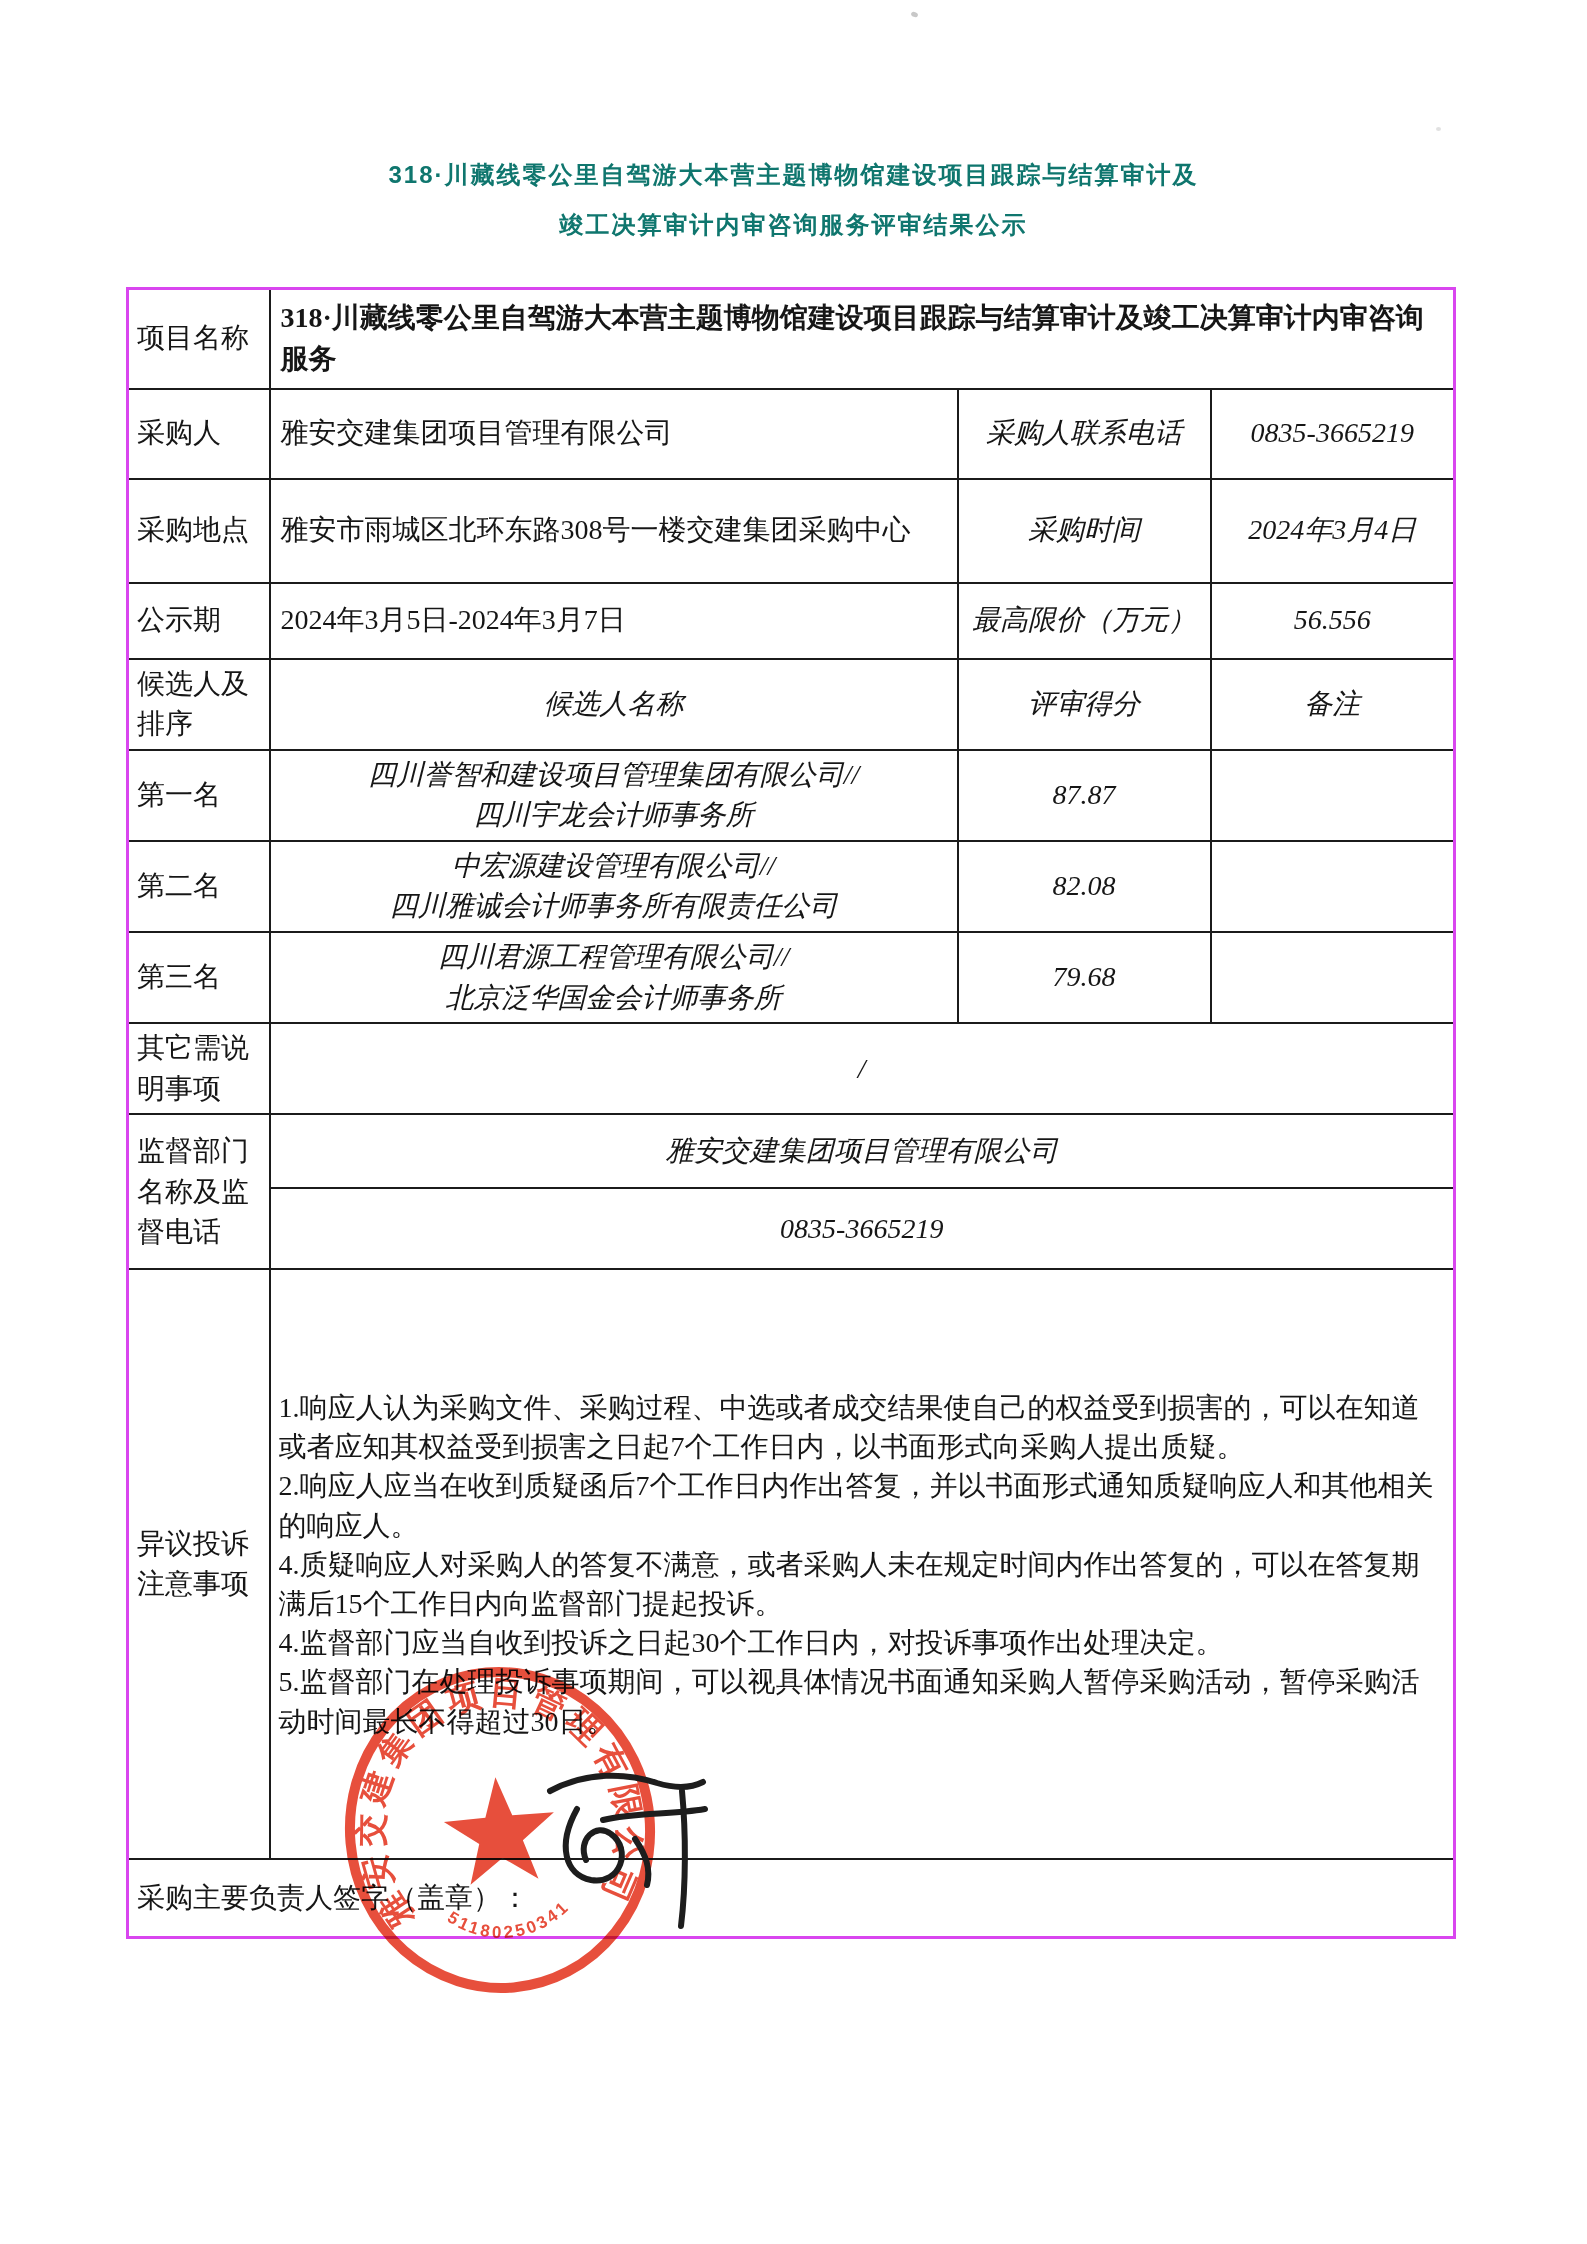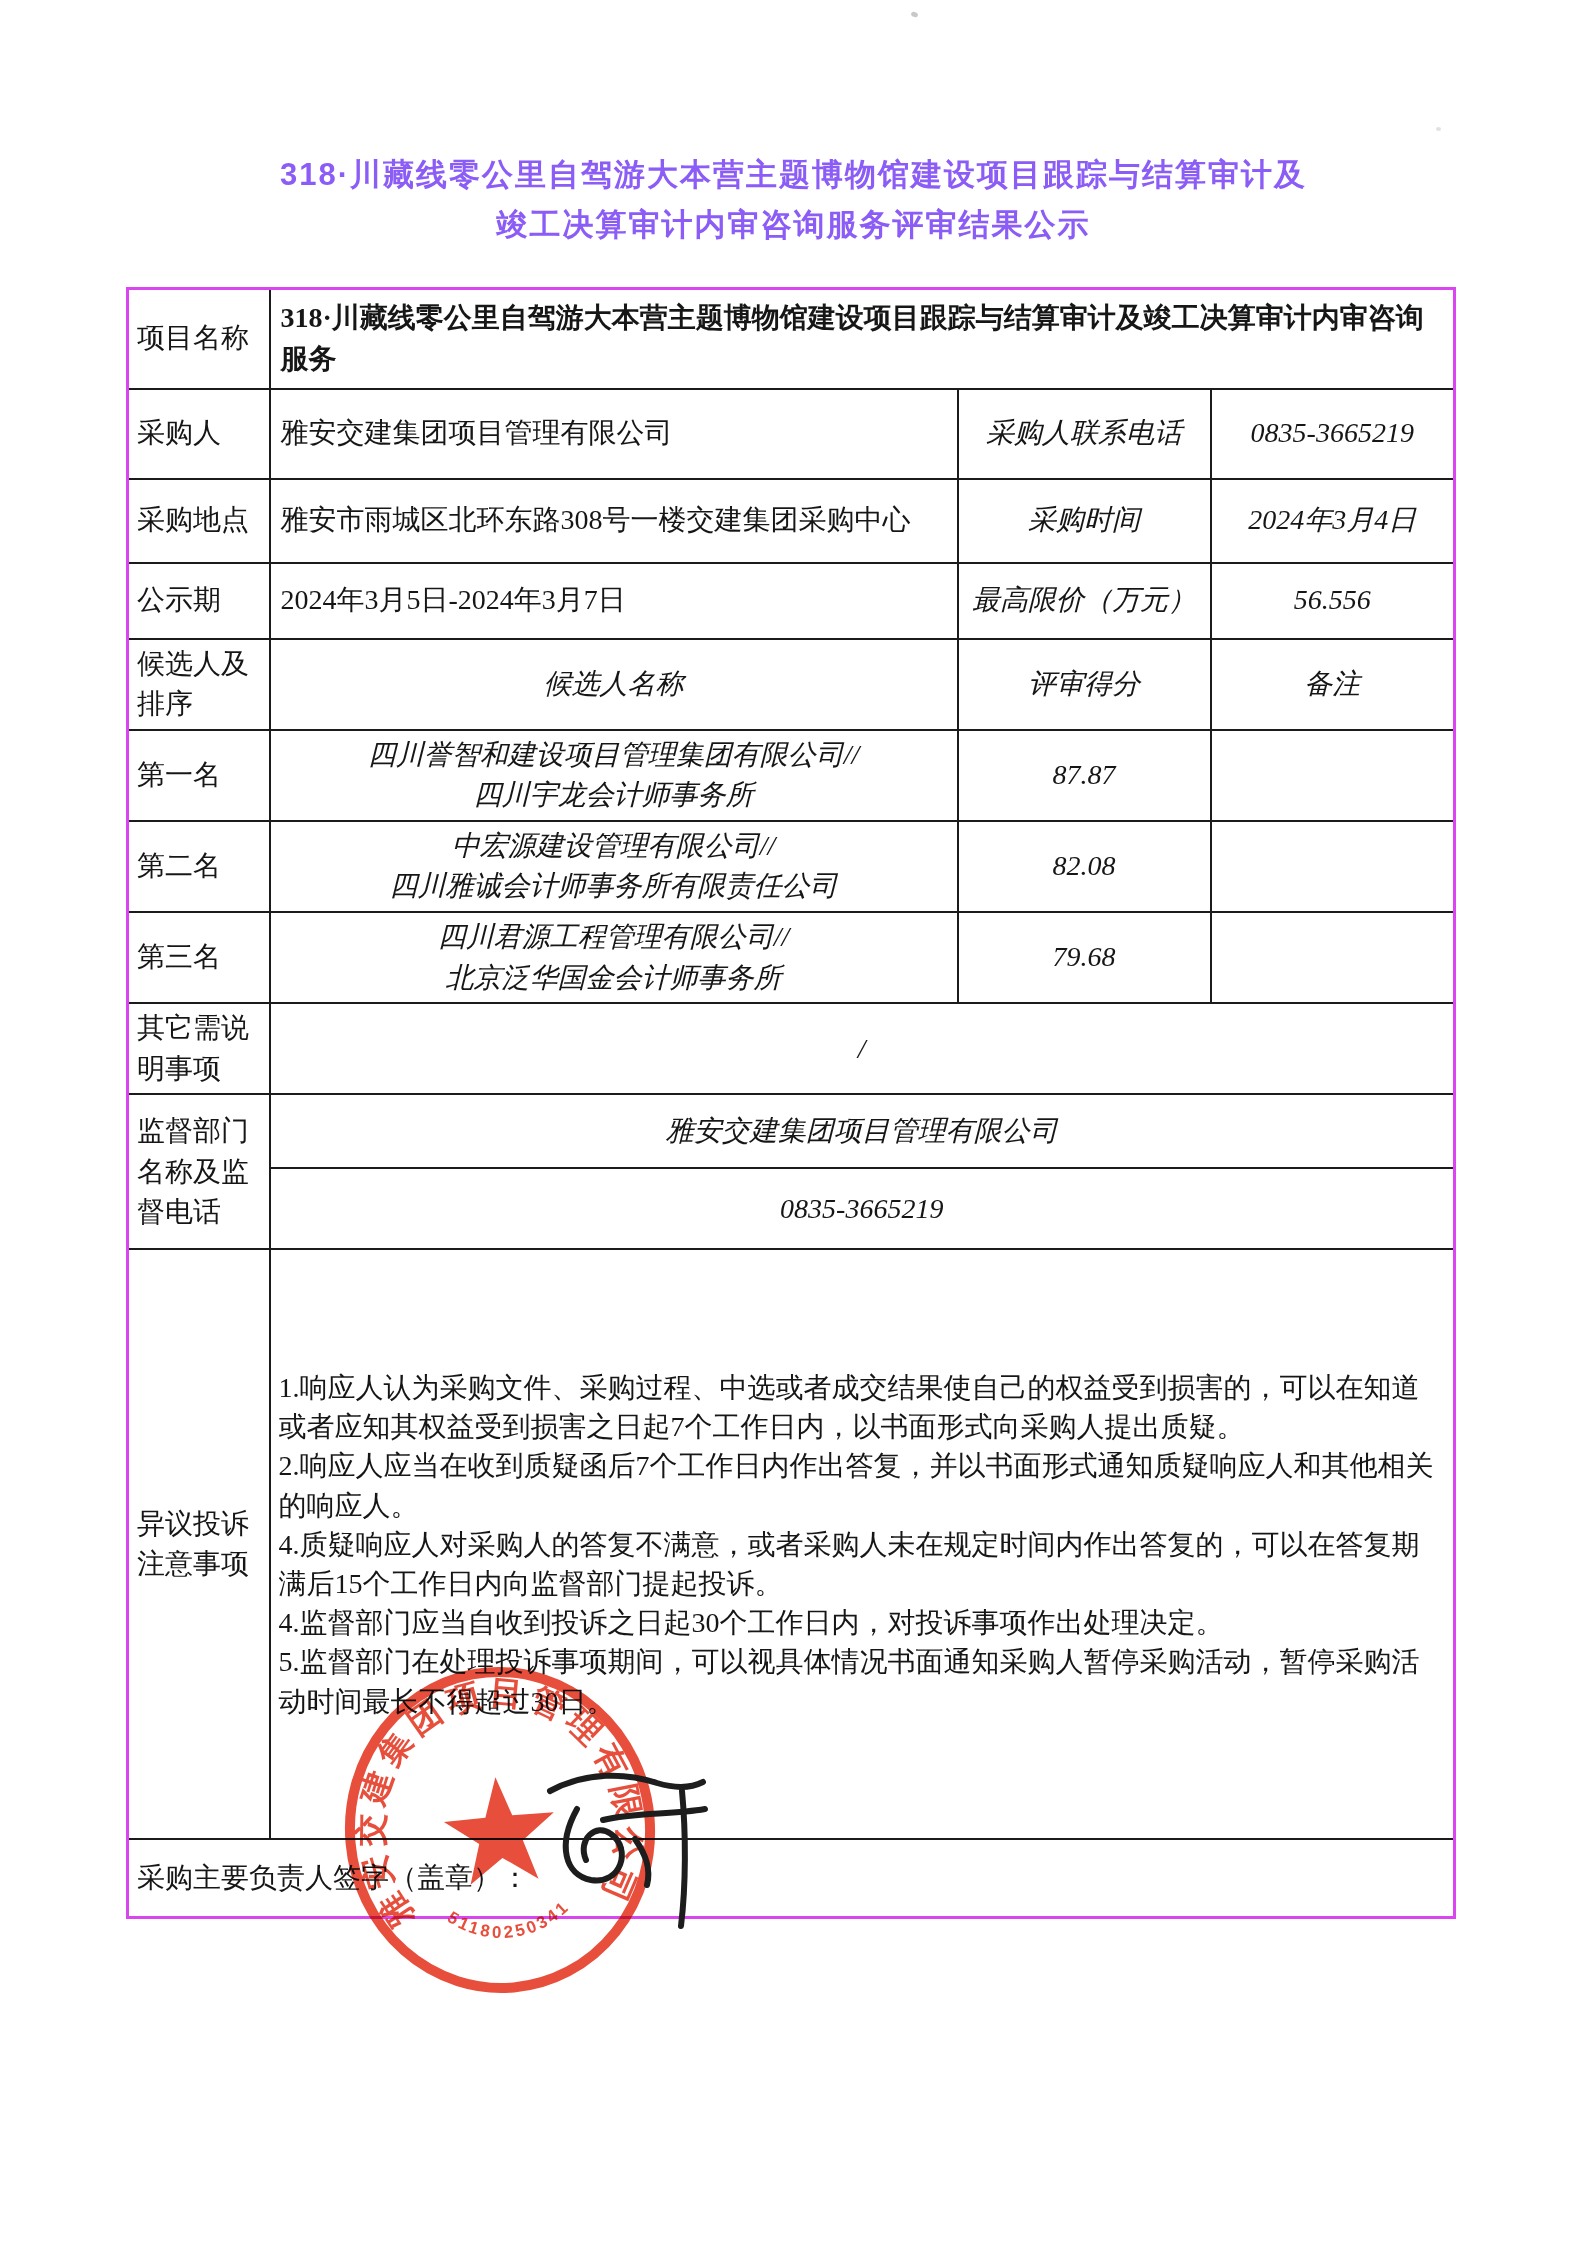--- a/index.html
+++ b/index.html
@@ -4,21 +4,21 @@
 <style>
   html,body{margin:0;padding:0;background:#ffffff;}
   body{
     width:1587px;height:2244px;position:relative;overflow:hidden;
     font-family:"Liberation Serif","DejaVu Serif",serif;color:#161616;
   }
   .page{position:absolute;inset:0;background:#fff;}
   .title{
     position:absolute;top:150px;left:70px;width:1447px;margin:0;
     text-align:center;font-family:"Liberation Sans","DejaVu Sans",sans-serif;
-    font-weight:bold;font-size:31px;line-height:50px;letter-spacing:2px;color:#8b5cf6;
+    font-weight:bold;font-size:24px;line-height:50px;letter-spacing:2px;color:#0f766e;
   }
   table.main{
     position:absolute;left:126px;top:287px;width:1327px;
     border-collapse:collapse;table-layout:fixed;
     border:3px solid #d946ef;
   }
   td{
     border:2px solid #1b1b1b;
     font-size:28px;line-height:1.45;vertical-align:middle;
     padding:4px 8px;word-break:break-all;
@@ -59,21 +59,21 @@
       <tr style="height:100px">
         <td class="lab">项目名称</td>
         <td class="lft top" colspan="3">318·川藏线零公里自驾游大本营主题博物馆建设项目跟踪与结算审计及竣工决算审计内审咨询服务</td>
       </tr>
       <tr style="height:90px">
         <td class="lab">采购人</td>
         <td class="lft">雅安交建集团项目管理有限公司</td>
         <td class="ctr">采购人联系电话</td>
         <td class="ctr">0835-3665219</td>
       </tr>
-      <tr style="height:84px">
+      <tr style="height:104px">
         <td class="lab">采购地点</td>
         <td class="lft">雅安市雨城区北环东路308号一楼交建集团采购中心</td>
         <td class="ctr">采购时间</td>
         <td class="ctr">2024年3月4日</td>
       </tr>
       <tr style="height:76px">
         <td class="lab">公示期</td>
         <td class="lft">2024年3月5日-2024年3月7日</td>
         <td class="ctr">最高限价（万元）</td>
         <td class="ctr score">56.556</td>

